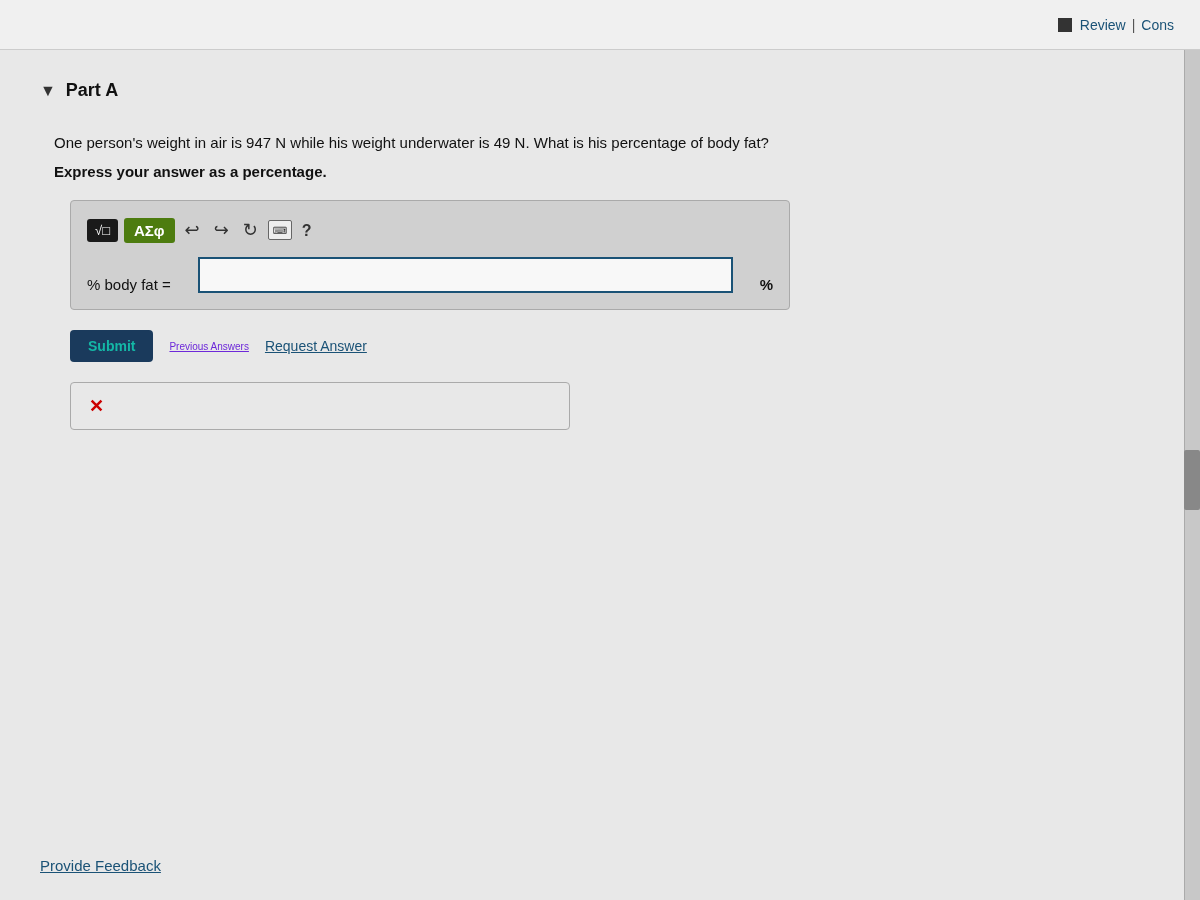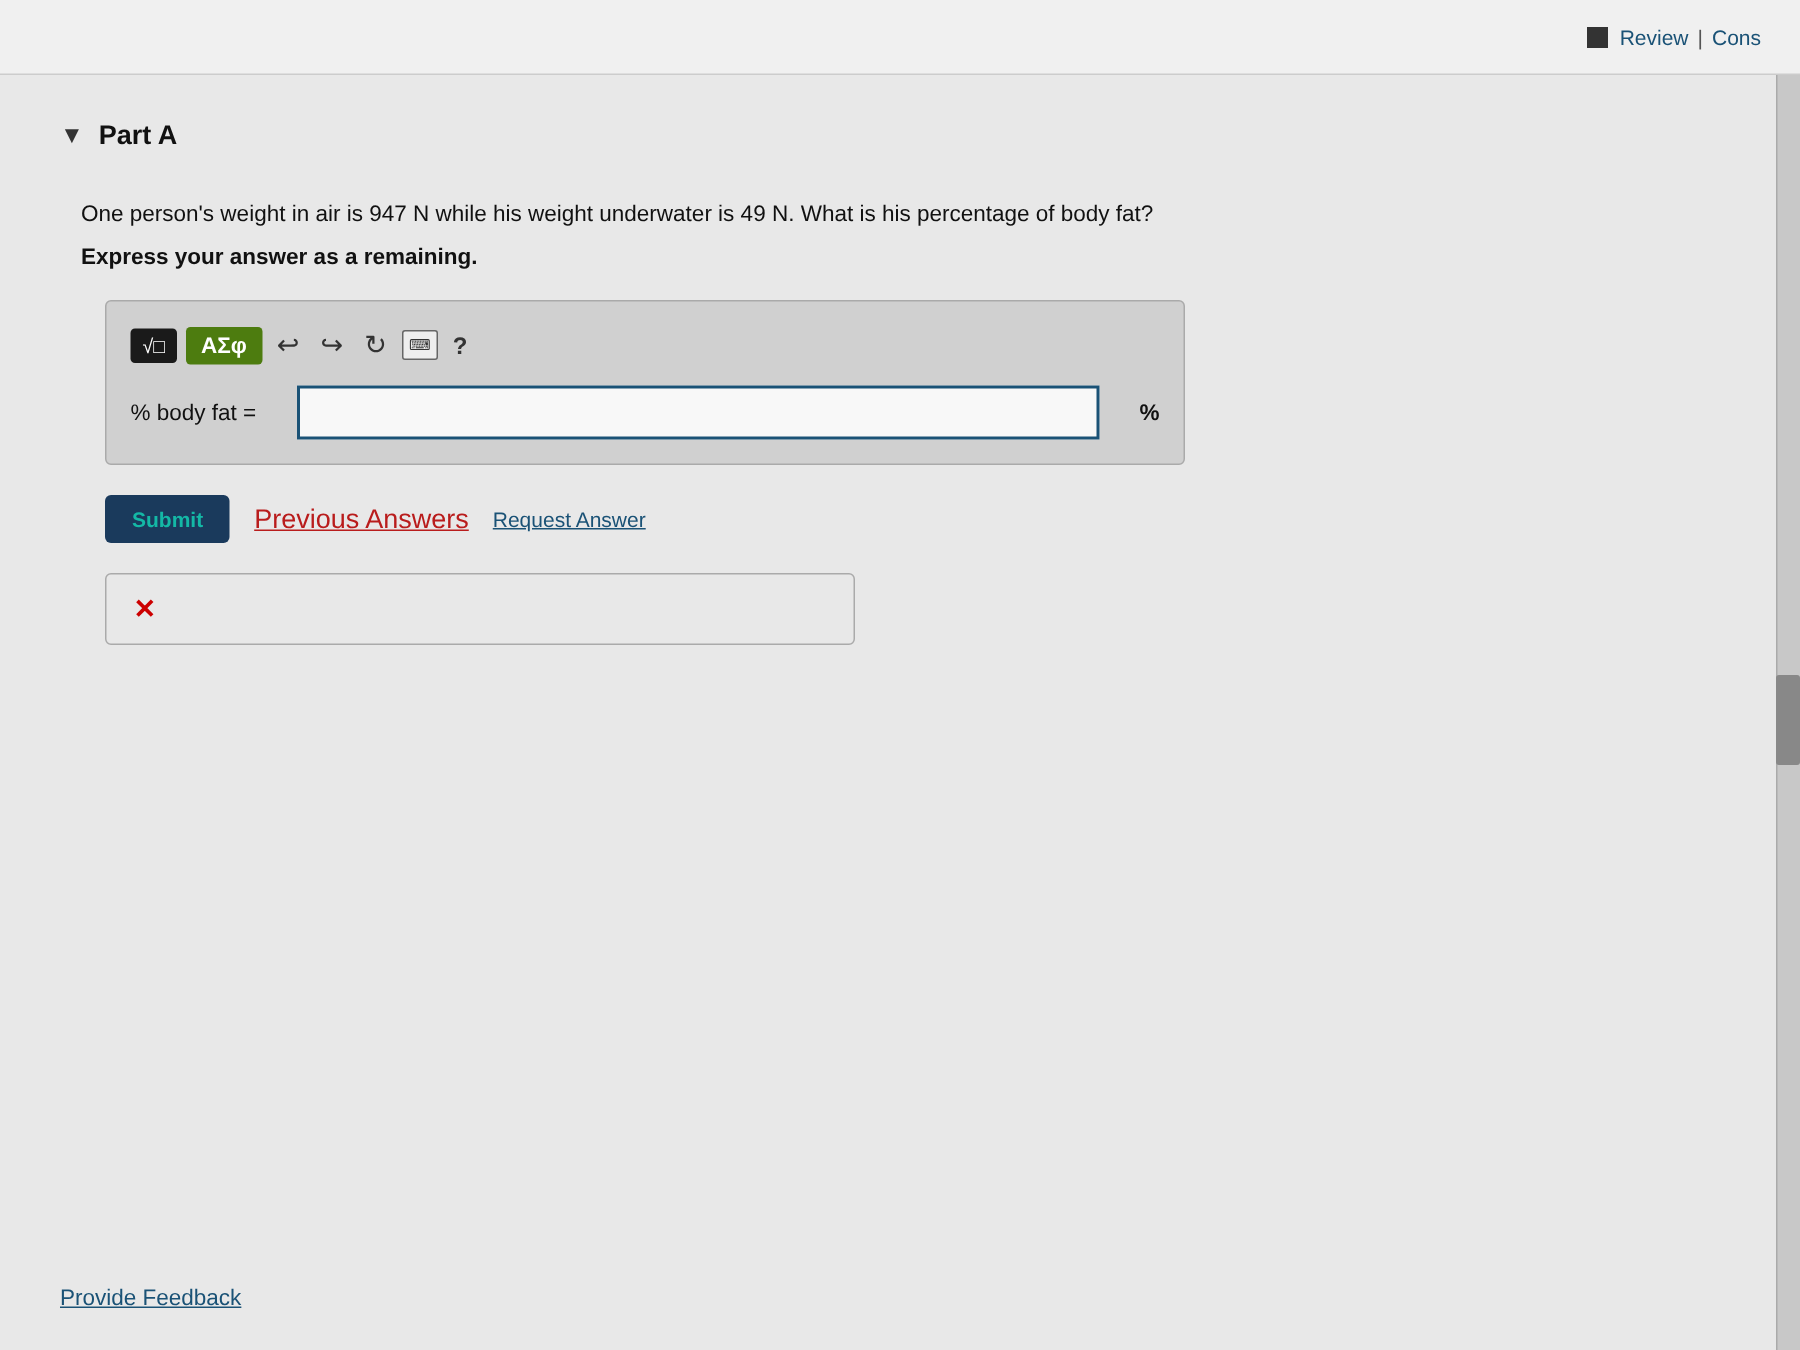--- a/index.html
+++ b/index.html
@@ -145,21 +145,21 @@
       border: none;
       cursor: pointer;
       font-size: 18px;
       color: #333;
       padding: 2px 4px;
     }
 
     
     .answer-row {
       display: flex;
-      align-items: center;
+      align-items: flex-end;
       gap: 27px;
     }
 
     .answer-label {
       font-size: 15px;
       color: #111;
       white-space: nowrap;
     }
 
     .answer-input {
@@ -192,23 +192,23 @@
       color: #14b8a6;
       border: none;
       border-radius: 4px;
       padding: 8px 18px;
       font-size: 14px;
       cursor: pointer;
       font-weight: bold;
     }
 
     .previous-answers-link {
-      color: #b91c1c;
+      color: #6d28d9;
       text-decoration: underline;
-      font-size: 18px;
+      font-size: 10px;
       cursor: pointer;
     }
 
     .request-answer-link {
       color: #1a5276;
       text-decoration: underline;
       font-size: 14px;
       cursor: pointer;
     }
 
@@ -296,21 +296,21 @@
 
 <div class="main-content">
 
   <div class="part-header">
     <span class="part-chevron">▼</span>
     <span class="part-title">Part A</span>
   </div>
 
   <div class="question-block">
     <p class="question-text">One person's weight in air is 947 N while his weight underwater is 49 N. What is his percentage of body fat?</p>
-    <p class="question-instruction">Express your answer as a remaining.</p>
+    <p class="question-instruction">Express your answer as a percentage.</p>
   </div>
 
   <div class="answer-container">
 
     <div class="toolbar">
       <button class="toolbar-btn">
         <span style="font-size:13px;">√□</span>
       </button>
       <button class="toolbar-btn-text">
         <span>ΑΣφ</span>

